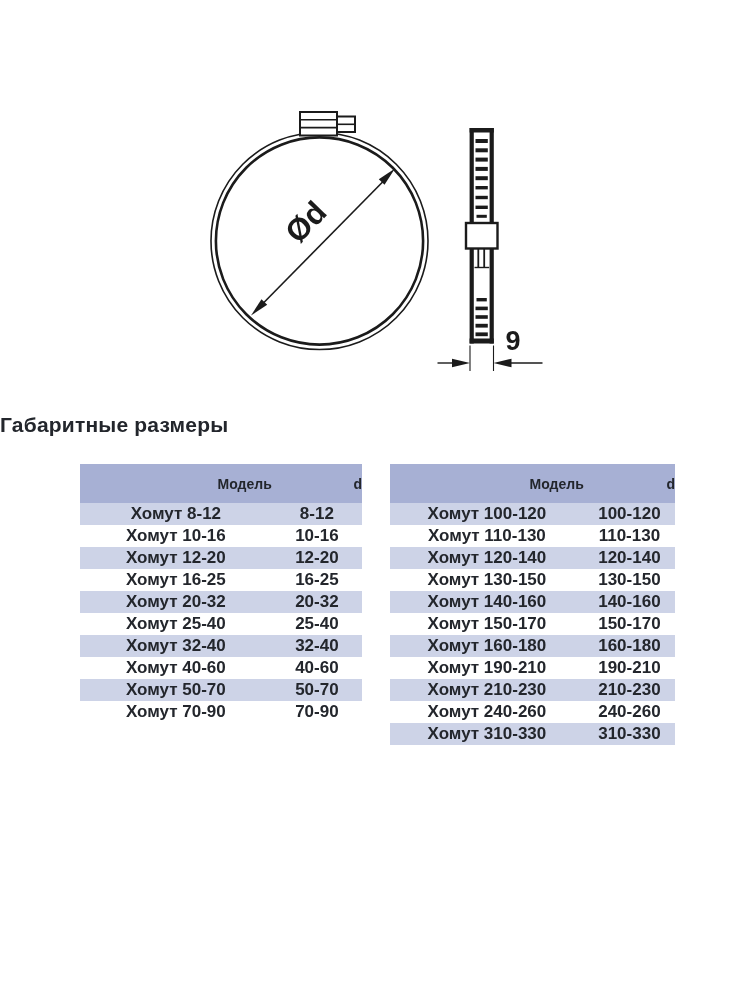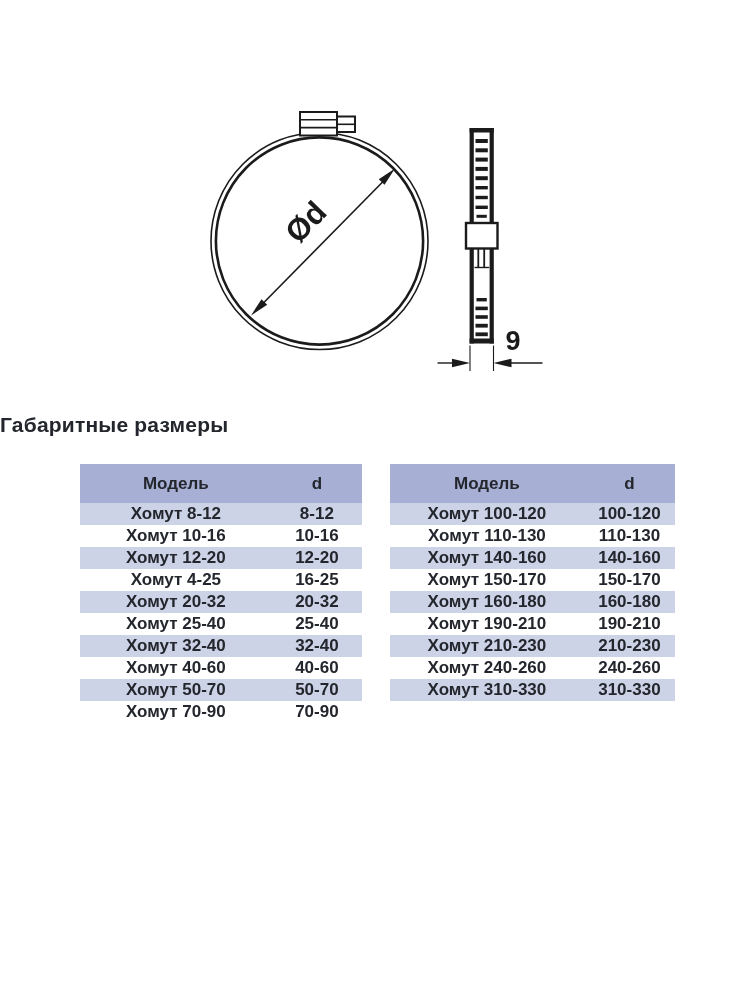--- a/index.html
+++ b/index.html
@@ -37,23 +37,23 @@
     position:absolute;
     top:464px;
     border-collapse:collapse;
     table-layout:fixed;
   }
   #left-table{left:80px;  width:282px;}
   #right-table{left:390px; width:285px;}
   .spec-table th{
     height:39px;
     background:var(--header-bg);
-    font-size:17px;
+    font-size:14px;
     font-weight:700;
-    text-align:center;
+    text-align:right;
     padding:0;
     color:var(--text);
   }
   .spec-table td{
     height:22px;
     font-size:17px;
     font-weight:600;
     text-align:center;
     padding:0;
     color:var(--text);
@@ -157,21 +157,21 @@
         </tr>
         <tr>
           <td>Хомут 10-16</td>
           <td>10-16</td>
         </tr>
         <tr>
           <td>Хомут 12-20</td>
           <td>12-20</td>
         </tr>
         <tr>
-          <td>Хомут 4-25</td>
+          <td>Хомут 16-25</td>
           <td>16-25</td>
         </tr>
         <tr>
           <td>Хомут 20-32</td>
           <td>20-32</td>
         </tr>
         <tr>
           <td>Хомут 25-40</td>
           <td>25-40</td>
         </tr>
@@ -208,20 +208,28 @@
     <tbody>
         <tr>
           <td>Хомут 100-120</td>
           <td>100-120</td>
         </tr>
         <tr>
           <td>Хомут 110-130</td>
           <td>110-130</td>
         </tr>
         <tr>
+          <td>Хомут 120-140</td>
+          <td>120-140</td>
+        </tr>
+        <tr>
+          <td>Хомут 130-150</td>
+          <td>130-150</td>
+        </tr>
+        <tr>
           <td>Хомут 140-160</td>
           <td>140-160</td>
         </tr>
         <tr>
           <td>Хомут 150-170</td>
           <td>150-170</td>
         </tr>
         <tr>
           <td>Хомут 160-180</td>
           <td>160-180</td>

